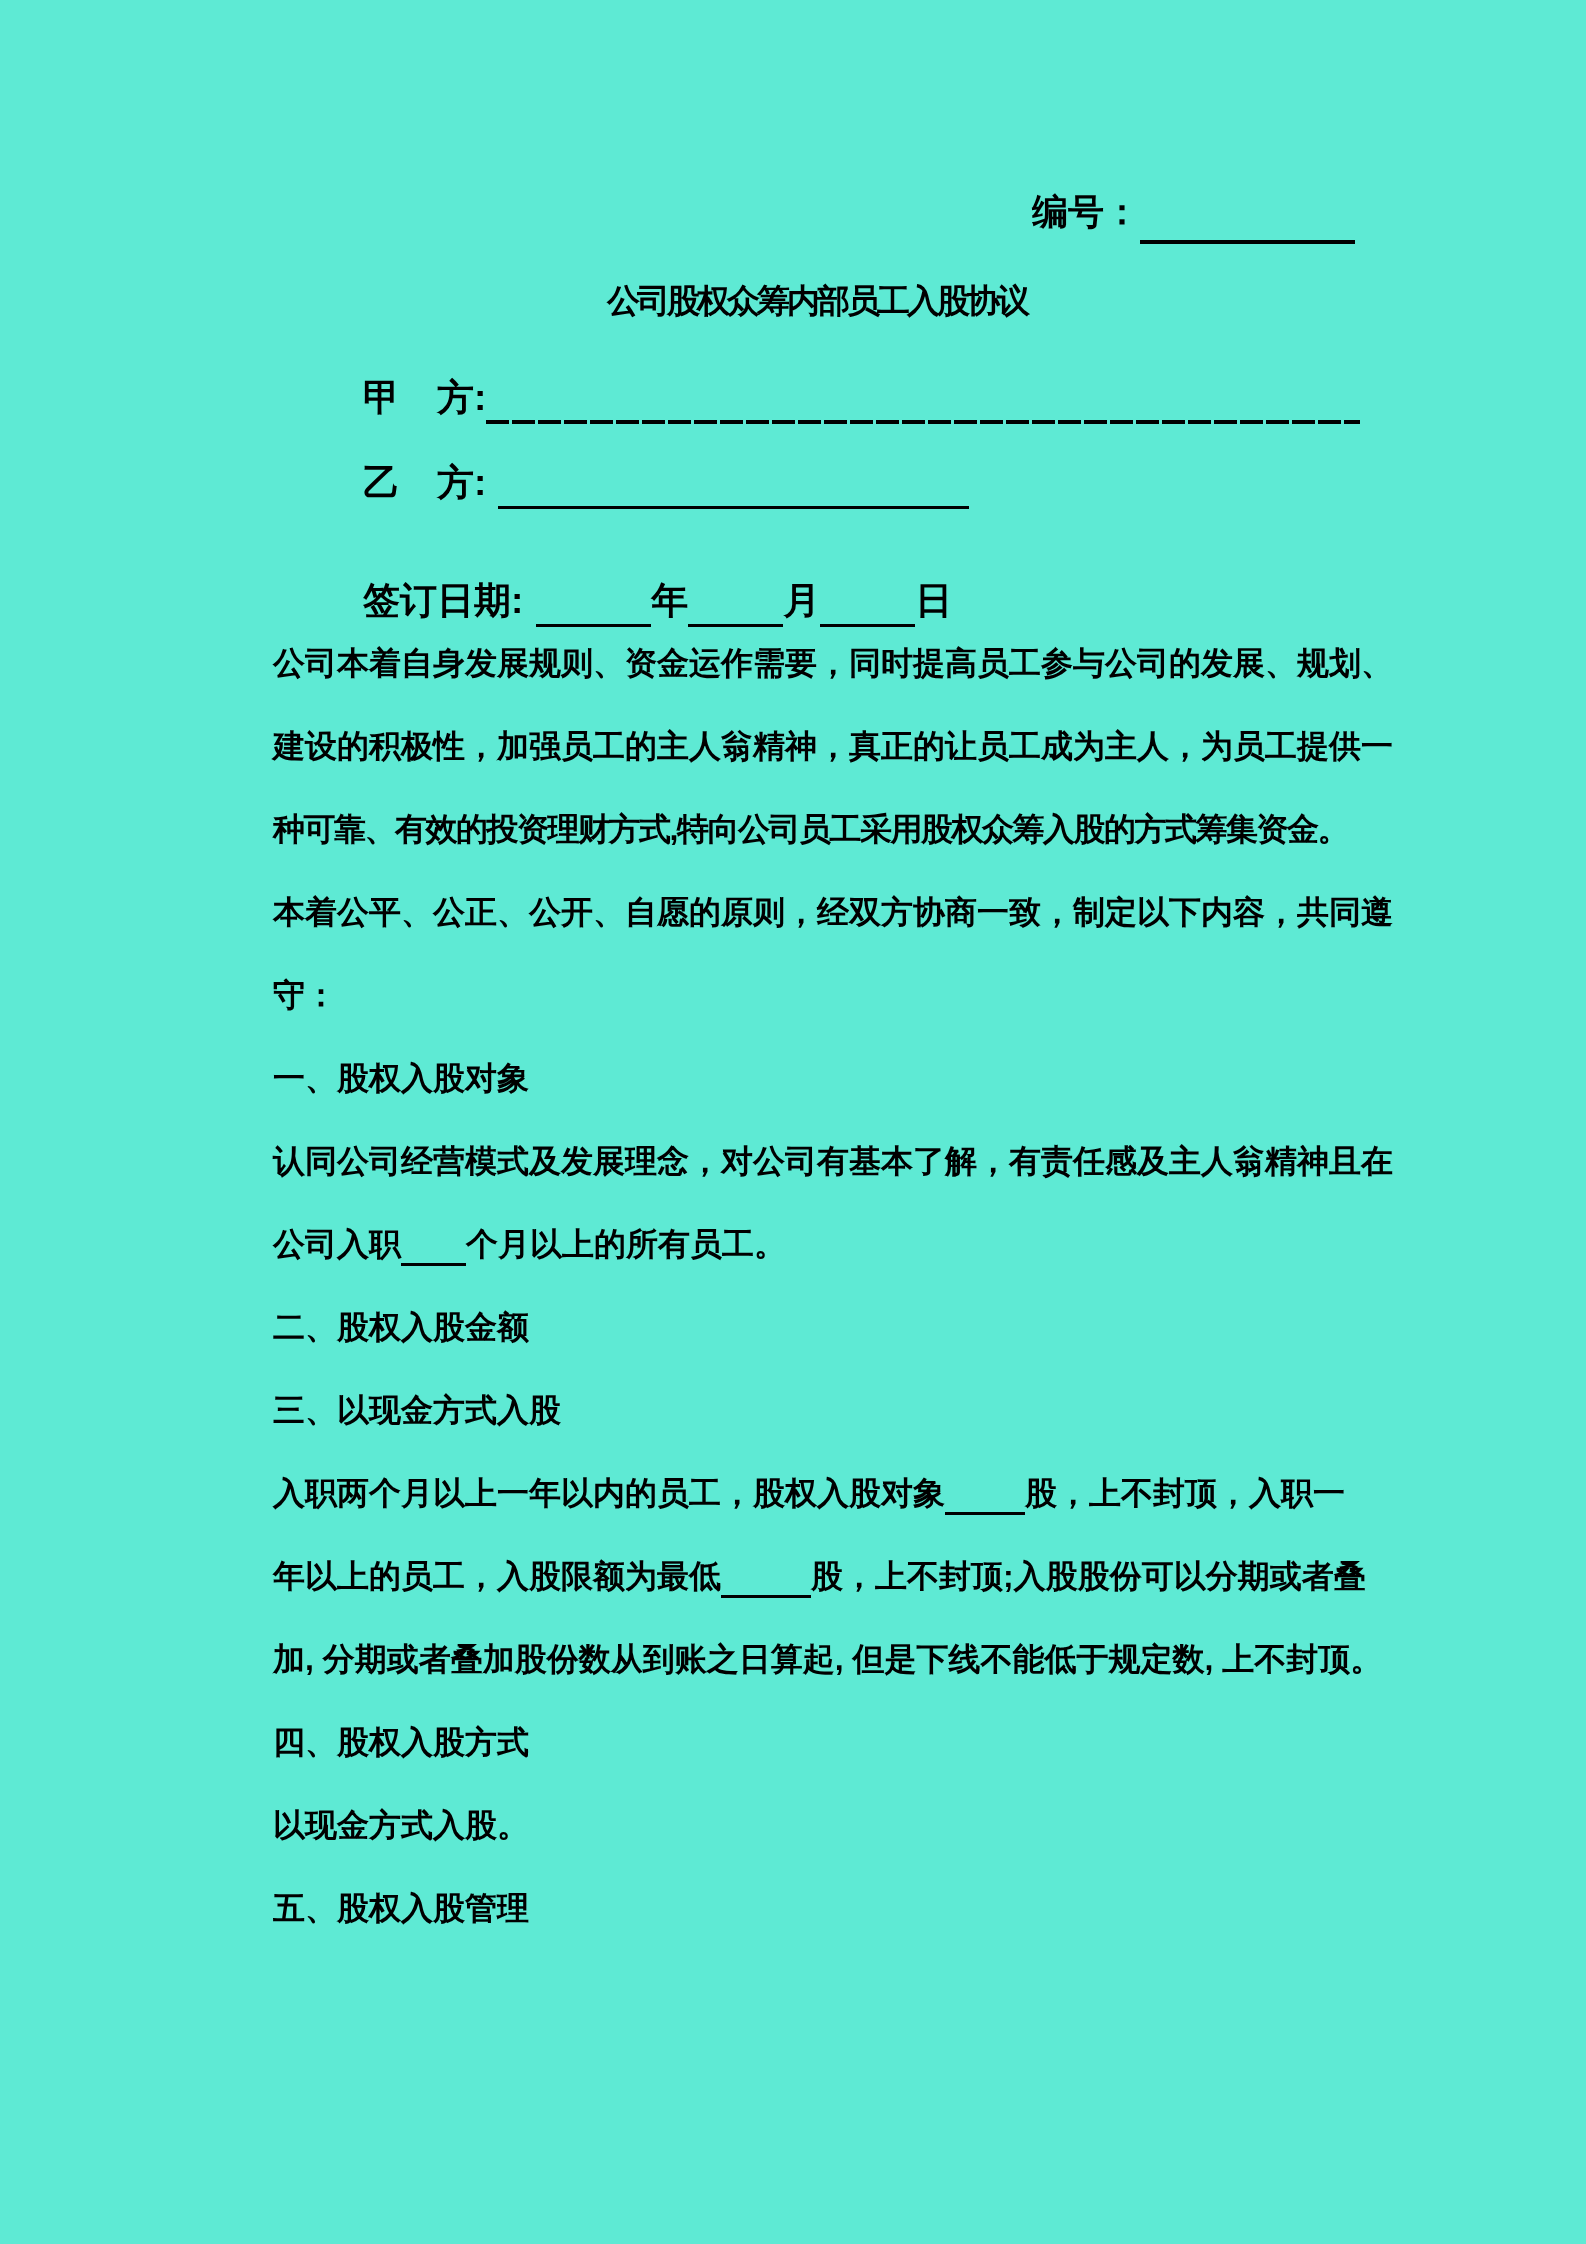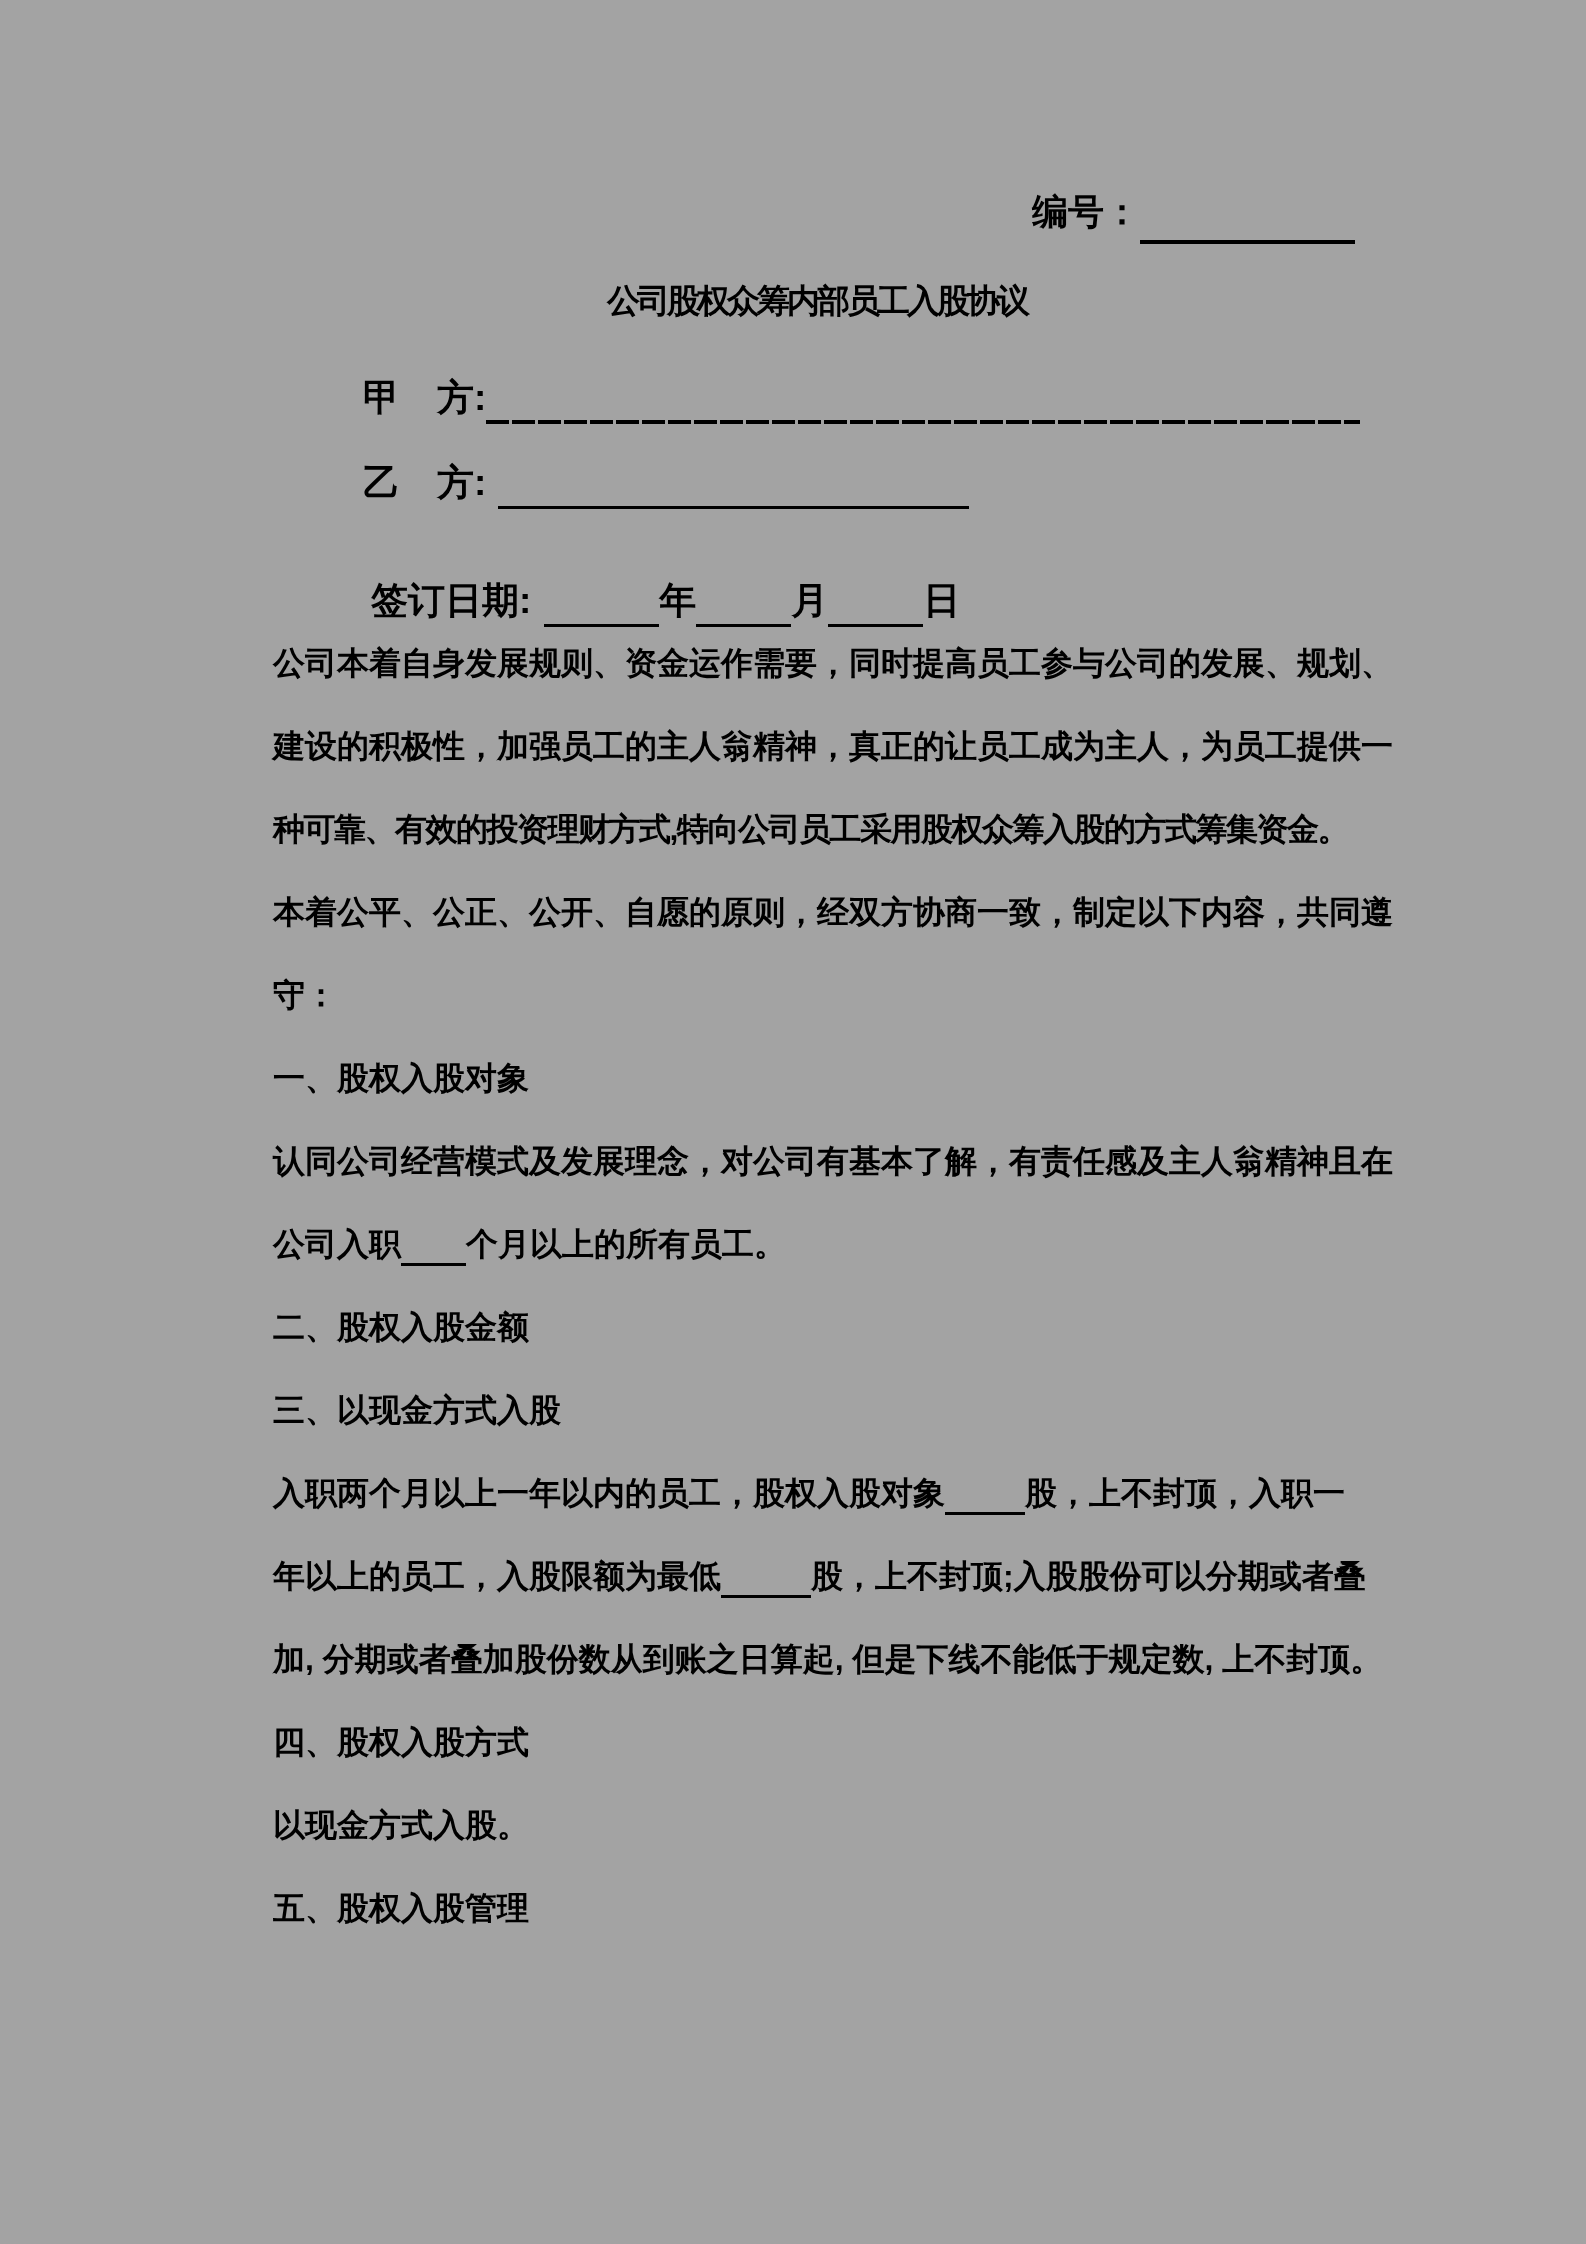--- a/index.html
+++ b/index.html
@@ -1,36 +1,36 @@
 <!DOCTYPE html>
 <html><head>
 <meta charset="utf-8">
 <style>
   html,body{margin:0;padding:0;background:#e8e8e8;}
   .page{
     position:relative;
     width:1586px;height:2244px;
-    background:#a3a3a3;
+    background:#5eead4;
     margin:0 auto;
     font-family:"Liberation Sans",sans-serif;
     font-weight:700;
     color:#000;
     overflow:hidden;
   }
   .abs{position:absolute;white-space:nowrap;}
   
   .serial{top:188px;left:1032px;font-size:36px;line-height:48px;}
   .serial .blank{width:215px;height:48px;border-bottom:4px solid #000;vertical-align:-20px;}
   
   .doc-title{top:276px;left:0;right:0;text-align:center;font-size:33px;letter-spacing:-3px;line-height:50px;white-space:nowrap;position:absolute;margin-left:48px;}
   
   .party{font-size:37px;line-height:52px;text-align:center;}
   .party-a{top:372px;left:363px;}
   .party-b{top:457px;left:363px;}
-  .sign-date{top:575px;left:363px;font-size:37px;line-height:52px;margin-left:8px;}
+  .sign-date{top:575px;left:363px;font-size:37px;line-height:52px;}
   .blank{display:inline-block;border-bottom:3px solid #000;height:48px;}
   .party .blank,.sign-date .blank{vertical-align:-14px;}
   .blank-dashed{
     display:inline-block;height:48px;vertical-align:-14px;
     border-bottom:none;
     background-image:repeating-linear-gradient(90deg,#000 0 23px,rgba(0,0,0,0) 23px 26px);
     background-position:0 100%;background-size:100% 4px;background-repeat:no-repeat;
   }
   
   .body-block{position:absolute;top:622px;left:242px;width:1130px;}

